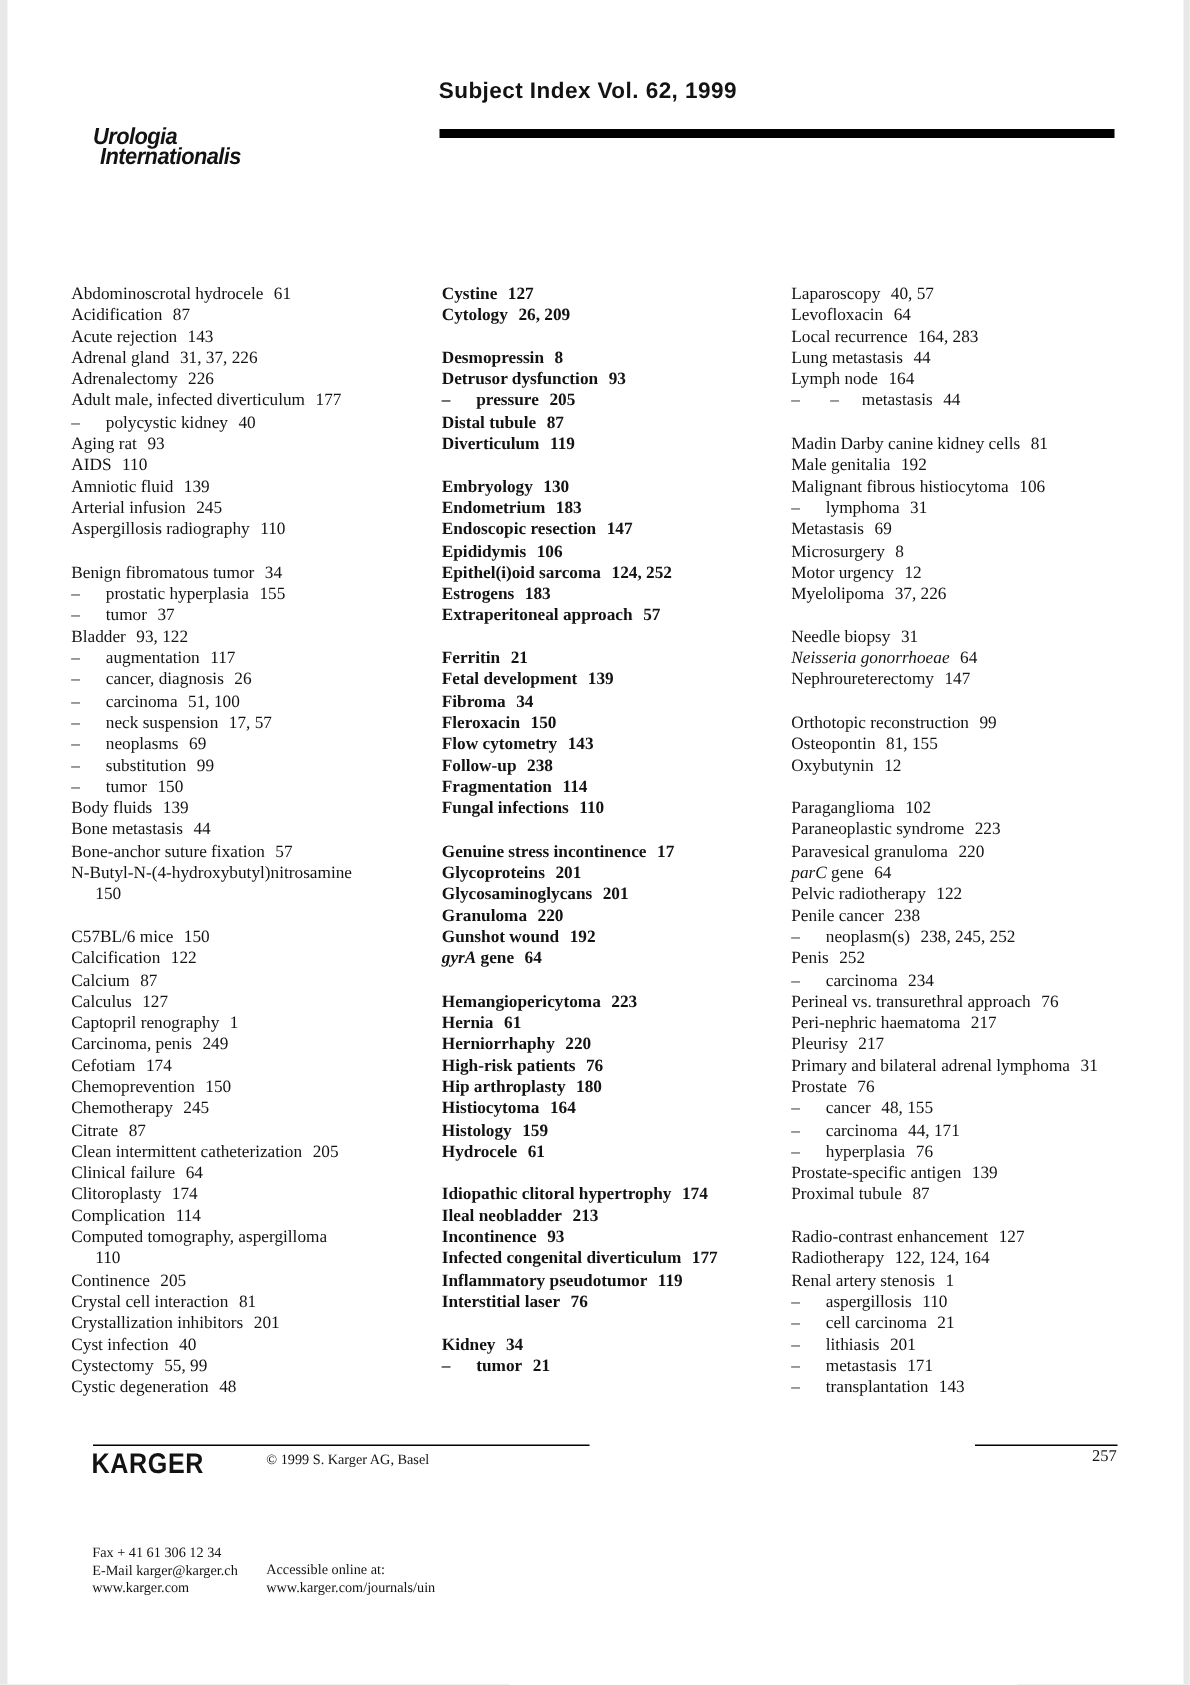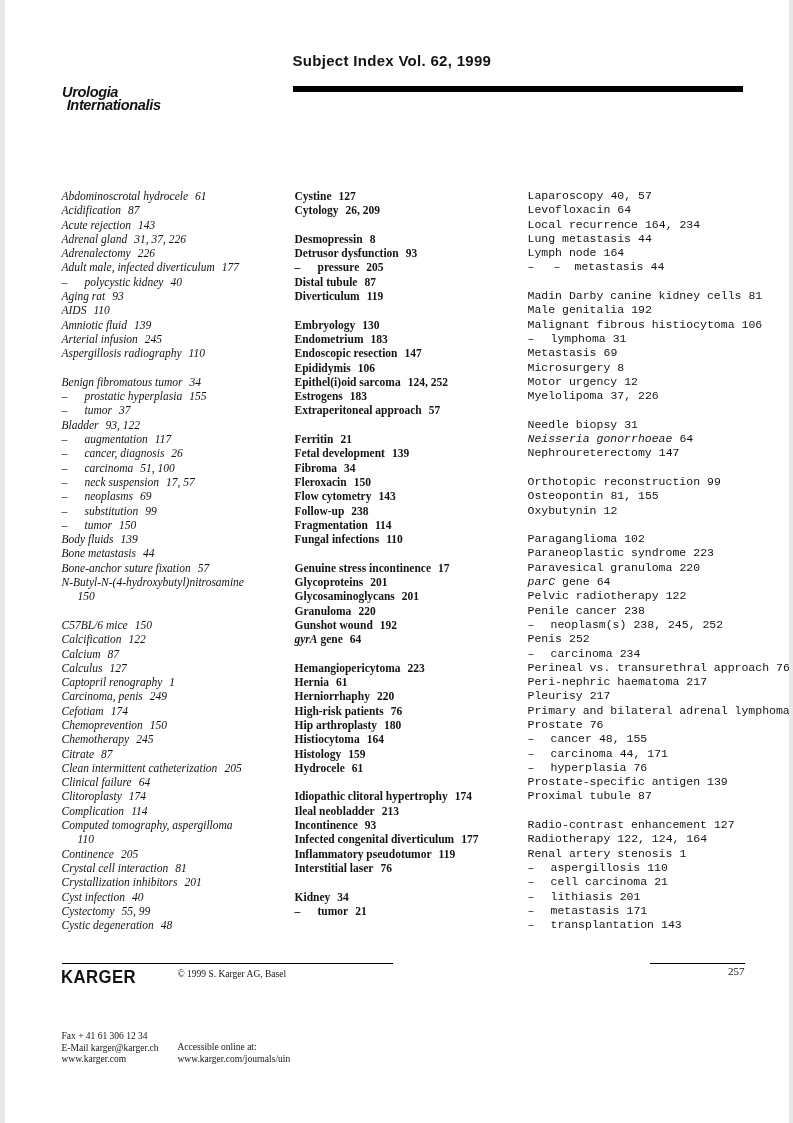--- a/index.html
+++ b/index.html
@@ -21,23 +21,23 @@
   .journal-logo {
     position:absolute; left:57px; top:85px;
     font-family:"Liberation Sans", sans-serif; font-style:italic; font-weight:bold;
     font-size:15.5px; line-height:13px; letter-spacing:-0.4px;
     transform:scaleX(0.94); transform-origin:left top; white-space:nowrap;
   }
   .journal-logo .l2 { padding-left:5px; }
   
   .columns { position:absolute; left:0; top:189px; }
   .col { position:absolute; top:0; width:245px; }
-  .col-1 { left:57px;font-style:italic; }
+  .col-1 { left:43px; }
   .col-2 { left:290px;font-weight:bold; }
-  .col-3 { left:523px;font-family:Liberation Mono, monospace; }
+  .col-3 { left:523px; }
   .line {
     position:relative; height:14.3px; line-height:14.3px;
     font-size:11.5px; white-space:nowrap;
   }
   .line.l1 { padding-left:23px; }
   .line.l2 { padding-left:47px; }
   .line.cont { padding-left:16px; }
   .dash { position:absolute; left:0; top:0; }
   .dash.d2 { left:26px; }
   .pages { margin-left:7px; }
@@ -173,21 +173,21 @@
         <div class="line l0"><span class="term"><span>Infected congenital diverticulum</span></span><span class="pages">177</span></div>
         <div class="line l0"><span class="term"><span>Inflammatory pseudotumor</span></span><span class="pages">119</span></div>
         <div class="line l0"><span class="term"><span>Interstitial laser</span></span><span class="pages">76</span></div>
         <div class="line gap"></div>
         <div class="line l0"><span class="term"><span>Kidney</span></span><span class="pages">34</span></div>
         <div class="line l1"><span class="dash d1">–</span><span class="term"><span>tumor</span></span><span class="pages">21</span></div>
       </div>
     <div class="col col-3">
         <div class="line l0"><span class="term"><span>Laparoscopy</span></span><span class="pages">40, 57</span></div>
         <div class="line l0"><span class="term"><span>Levofloxacin</span></span><span class="pages">64</span></div>
-        <div class="line l0"><span class="term"><span>Local recurrence</span></span><span class="pages">164, 234</span></div>
+        <div class="line l0"><span class="term"><span>Local recurrence</span></span><span class="pages">164, 283</span></div>
         <div class="line l0"><span class="term"><span>Lung metastasis</span></span><span class="pages">44</span></div>
         <div class="line l0"><span class="term"><span>Lymph node</span></span><span class="pages">164</span></div>
         <div class="line l2"><span class="dash d1">–</span><span class="dash d2">–</span><span class="term"><span>metastasis</span></span><span class="pages">44</span></div>
         <div class="line gap"></div>
         <div class="line l0"><span class="term"><span>Madin Darby canine kidney cells</span></span><span class="pages">81</span></div>
         <div class="line l0"><span class="term"><span>Male genitalia</span></span><span class="pages">192</span></div>
         <div class="line l0"><span class="term"><span>Malignant fibrous histiocytoma</span></span><span class="pages">106</span></div>
         <div class="line l1"><span class="dash d1">–</span><span class="term"><span>lymphoma</span></span><span class="pages">31</span></div>
         <div class="line l0"><span class="term"><span>Metastasis</span></span><span class="pages">69</span></div>
         <div class="line l0"><span class="term"><span>Microsurgery</span></span><span class="pages">8</span></div>

